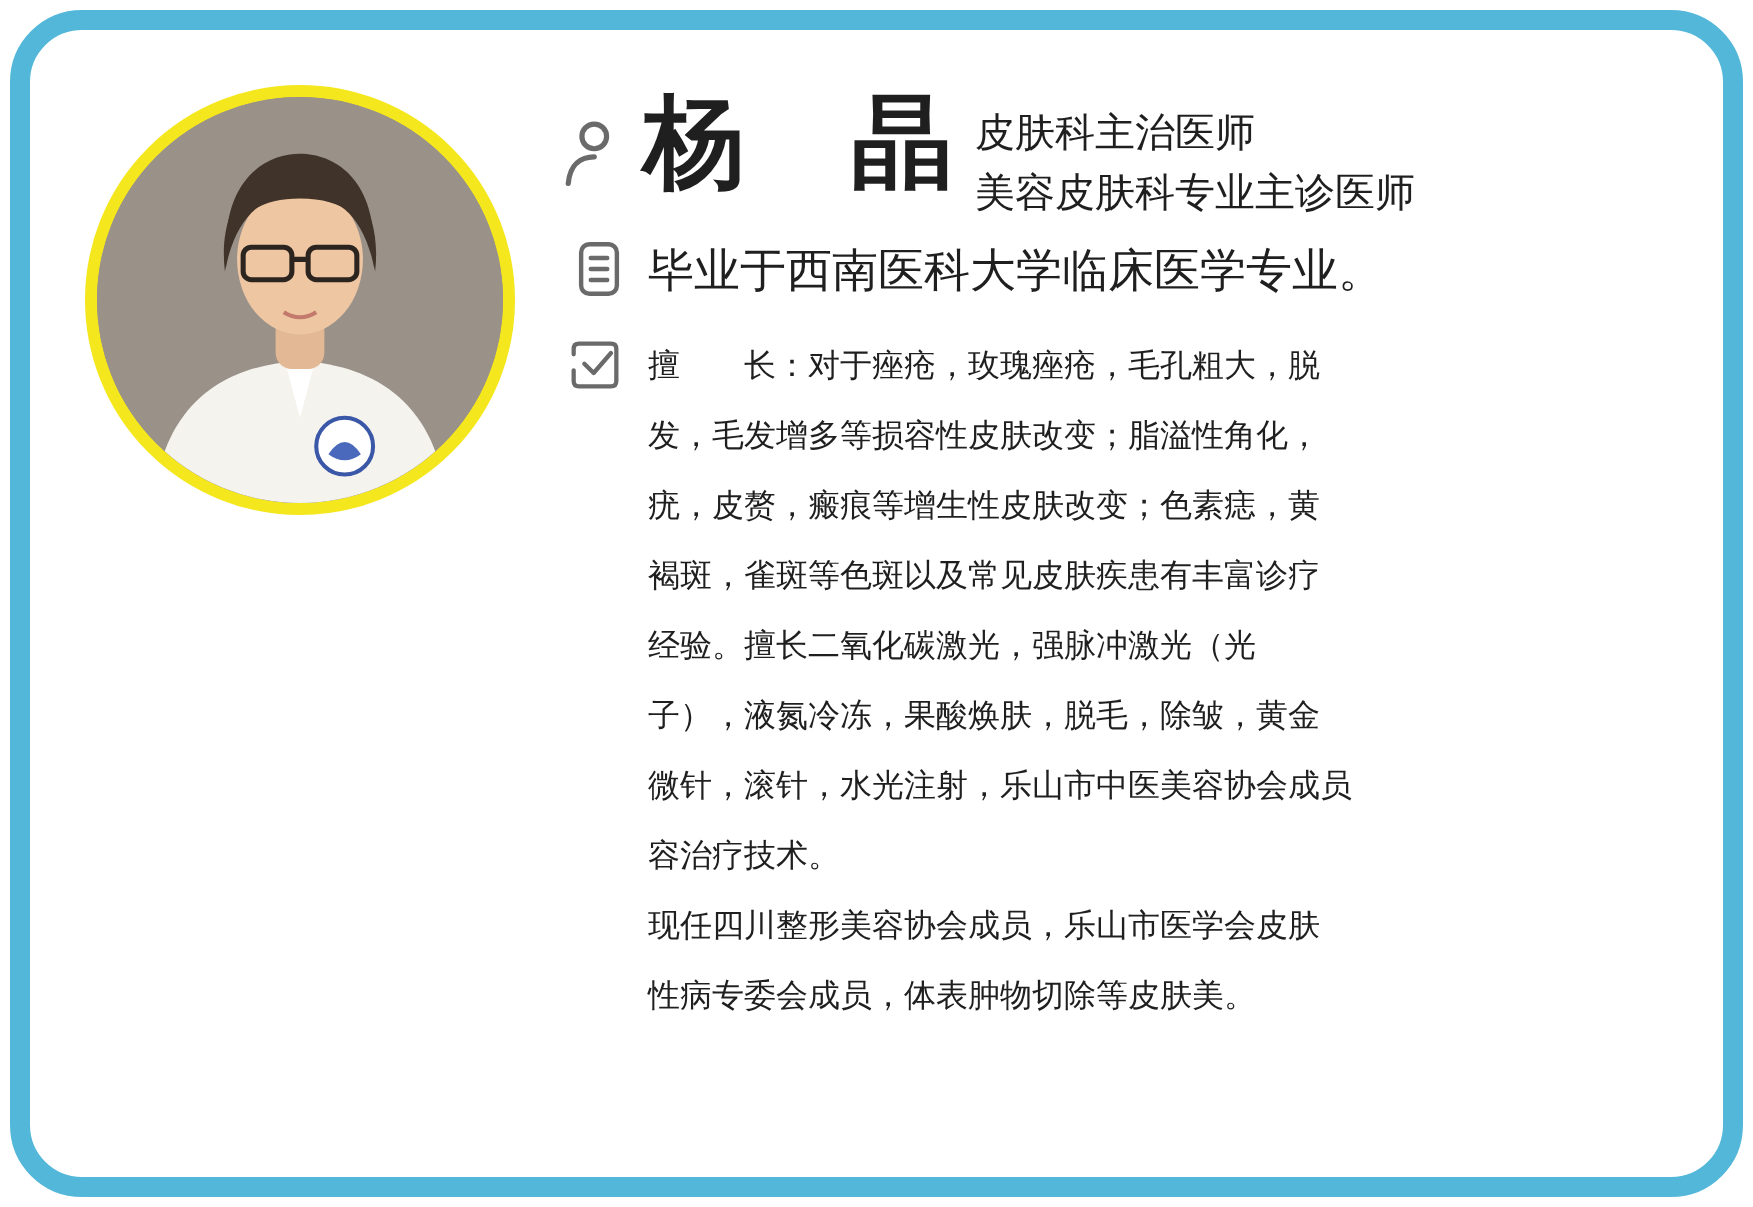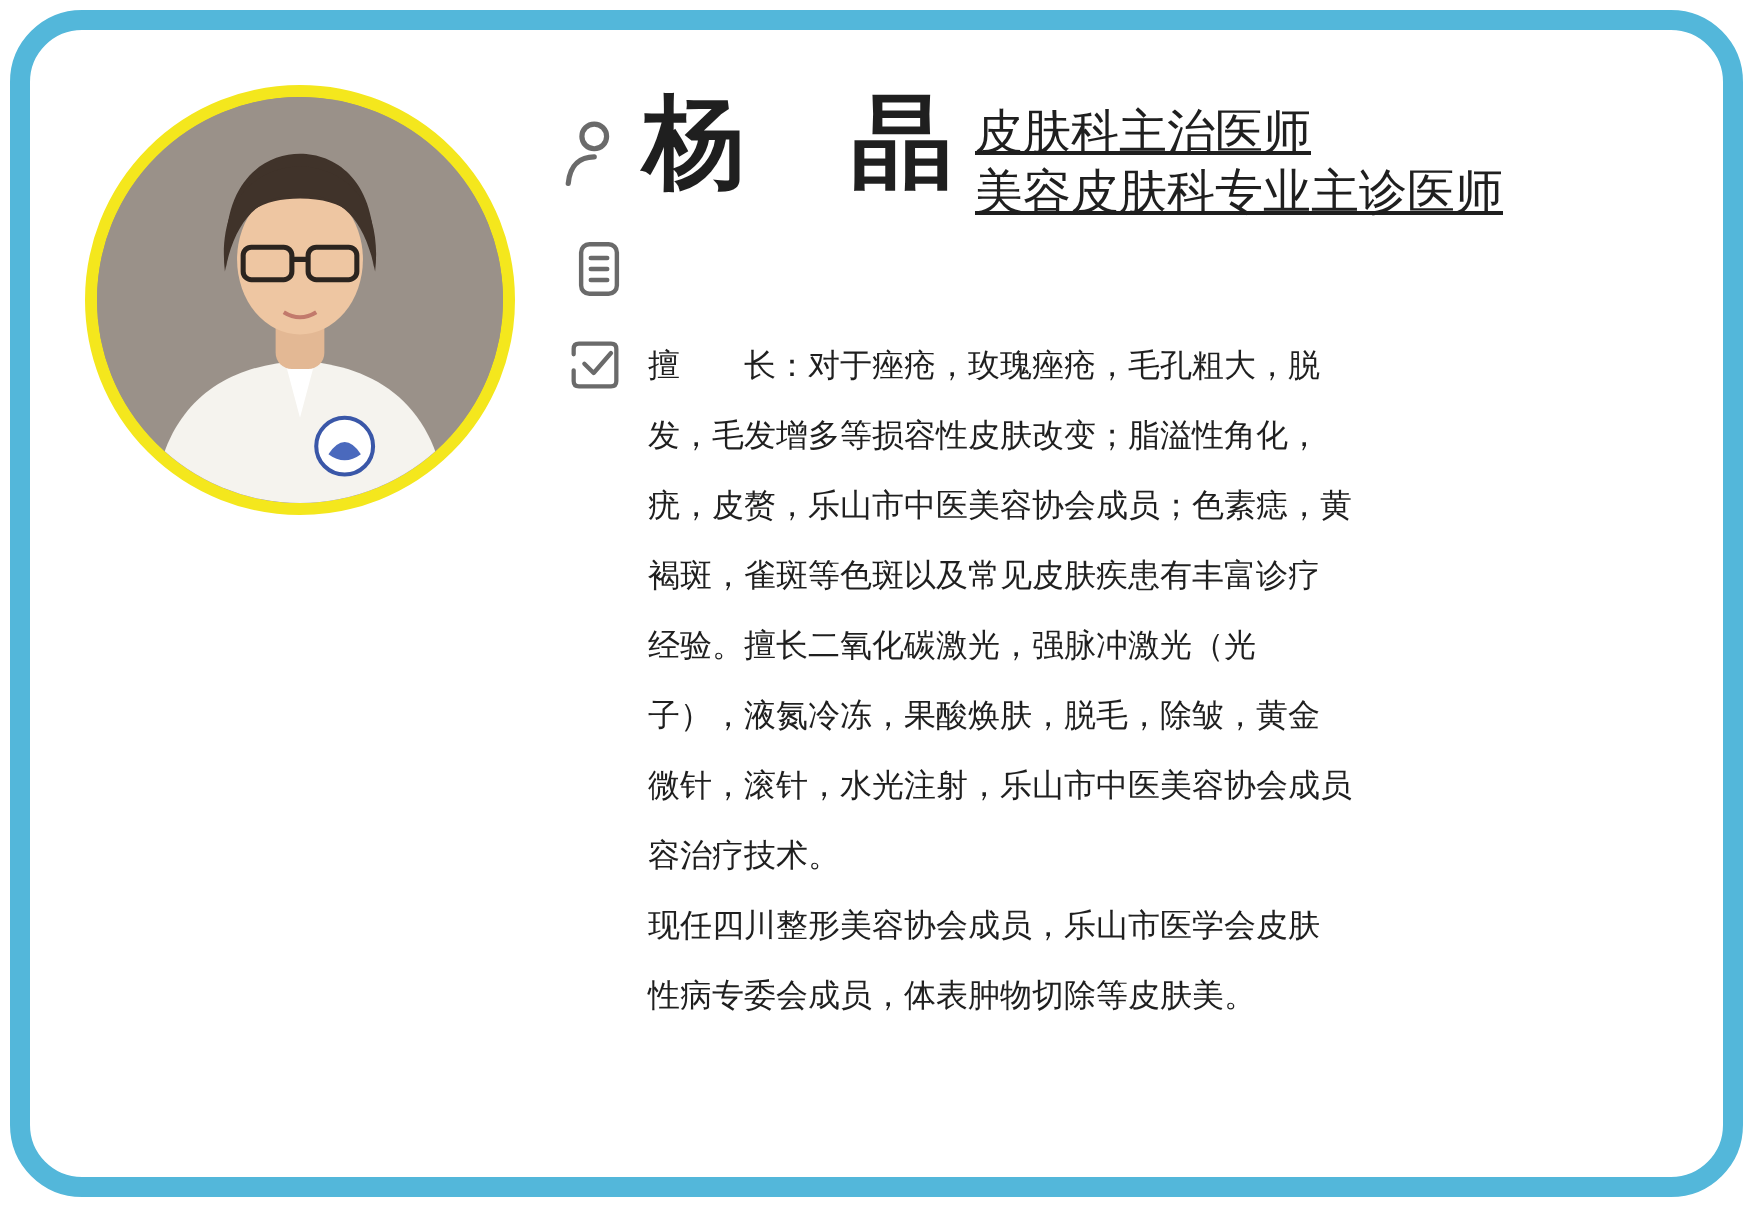--- a/index.html
+++ b/index.html
@@ -15,22 +15,22 @@
   .card-frame{position:absolute;inset:10px;border:20px solid var(--border-color);
     border-radius:72px;background:#ffffff;}
   .photo-ring{position:absolute;left:85px;top:85px;width:430px;height:430px;
     border-radius:50%;border:12px solid var(--ring-color);overflow:hidden;
     background:var(--photo-bg);}
   .photo-ring svg{display:block;width:100%;height:100%;}
   .content{position:absolute;left:0;top:0;width:1753px;height:1207px;}
   .person-icon{position:absolute;left:552px;top:112px;width:78px;height:78px;}
   .name{position:absolute;left:643px;top:86px;font-size:102px;font-weight:600;
     letter-spacing:2px;white-space:nowrap;line-height:1.1;}
-  .titles{position:absolute;left:975px;top:102px;font-size:48px;font-weight:500;
-    line-height:60px;white-space:nowrap;text-decoration:underline;}
+  .titles{position:absolute;left:975px;top:102px;font-size:40px;font-weight:500;
+    line-height:60px;white-space:nowrap;}
   .doc-icon{position:absolute;left:566px;top:236px;width:66px;height:66px;}
   .education{position:absolute;left:648px;top:240px;font-size:46px;font-weight:500;
     white-space:nowrap;}
   .check-icon{position:absolute;left:563px;top:333px;width:64px;height:64px;}
   .specialty{position:absolute;left:648px;top:330px;font-size:32px;font-weight:500;
     line-height:70px;}
   .specialty .line{white-space:nowrap;}
   .icon-svg{stroke:var(--icon-color);fill:none;stroke-width:1.6;
     stroke-linecap:round;stroke-linejoin:round;width:100%;height:100%;}
 </style>
@@ -82,32 +82,33 @@
 
   <div class="doc-icon">
     <svg class="icon-svg" viewBox="0 0 24 24">
       <rect x="5.5" y="3" width="13" height="18" rx="3"></rect>
       <line x1="9" y1="8" x2="15" y2="8"></line>
       <line x1="9" y1="12" x2="15" y2="12"></line>
       <line x1="9" y1="16" x2="15" y2="16"></line>
     </svg>
   </div>
 
+  <div class="education">毕业于西南医科大学临床医学专业。</div>
 
   <div class="check-icon">
     <svg class="icon-svg" viewBox="0 0 24 24">
       <path d="M4,8 V6 Q4,4 6,4 H18 Q20,4 20,6 V18 Q20,20 18,20 H6 Q4,20 4,18 V14"></path>
       <polyline points="8,11.5 11.5,15 18,7.5"></polyline>
     </svg>
   </div>
 
   <div class="specialty">
     <div class="line">擅　　长：对于痤疮，玫瑰痤疮，毛孔粗大，脱</div>
     <div class="line">发，毛发增多等损容性皮肤改变；脂溢性角化，</div>
-    <div class="line">疣，皮赘，乐山市中医美容协会成员；色素痣，黄</div>
+    <div class="line">疣，皮赘，瘢痕等增生性皮肤改变；色素痣，黄</div>
     <div class="line">褐斑，雀斑等色斑以及常见皮肤疾患有丰富诊疗</div>
     <div class="line">经验。擅长二氧化碳激光，强脉冲激光（光</div>
     <div class="line">子），液氮冷冻，果酸焕肤，脱毛，除皱，黄金</div>
     <div class="line">微针，滚针，水光注射，乐山市中医美容协会成员</div>
     <div class="line">容治疗技术。</div>
     <div class="line">现任四川整形美容协会成员，乐山市医学会皮肤</div>
     <div class="line">性病专委会成员，体表肿物切除等皮肤美。</div>
   </div>
 
 </div>

